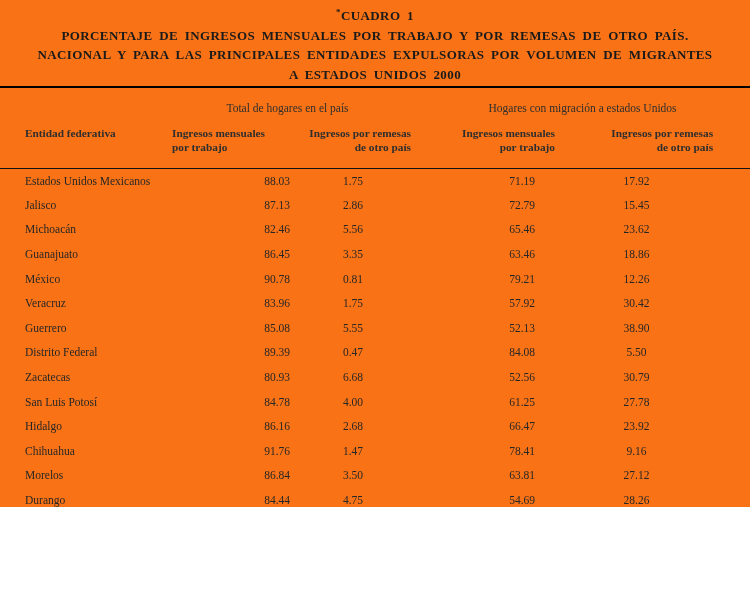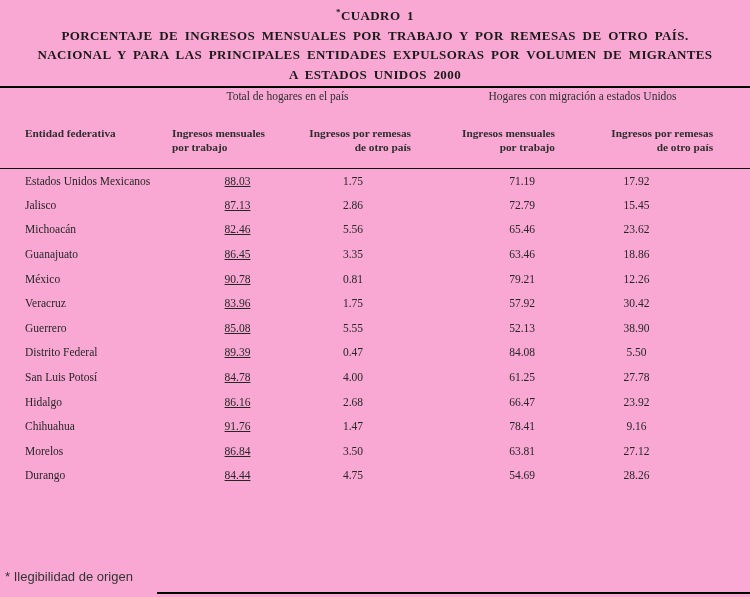--- a/index.html
+++ b/index.html
@@ -1,21 +1,21 @@
 <!DOCTYPE html>
 <html><head>
 <meta charset="utf-8">
 <style>
   * { margin: 0; padding: 0; box-sizing: border-box; }
   html, body { background: #ffffff; }
   .page {
     position: relative;
     width: 750px;
-    height: 597px;
-    background: #f9a8d4;
+    height: 507px;
+    background: #f97316;
     font-family: "Liberation Serif", serif;
     color: #1c1c1c;
     overflow: hidden;
   }
   .title-block {
     position: absolute;
     top: 3px;
     left: 0;
     width: 100%;
     text-align: center;
@@ -35,41 +35,41 @@
     border-collapse: collapse;
     table-layout: fixed;
     border-top: 2px solid #000;
     font-size: 11.5px;
     color: #262626;
   }
   thead { border-bottom: 1.5px solid #111; }
   tr.group-row { height: 38px; }
   tr.group-row td {
     vertical-align: top;
-    padding-top: 2px;
+    padding-top: 14px;
     text-align: center;
     font-size: 11.5px;
     color: #2e2e2e;
   }
   tr.colhead-row { height: 43px; font-weight: bold; }
   tr.colhead-row td {
     vertical-align: top;
     padding-top: 2px;
     line-height: 13.5px;
     font-size: 11.3px;
     color: #2e2e2e;
   }
   tbody tr { height: 24.6px; }
   tbody td { vertical-align: middle; white-space: nowrap; }
   .h-ent, .c-ent { text-align: left; padding-left: 25px; }
   .h2 { text-align: left;  padding-left: 12px; }
   .h3 { text-align: right; padding-right: 4px; }
   .h4 { text-align: right; padding-right: 20px; }
   .h5 { text-align: right; padding-right: 37px; }
-  .c2 { text-align: center;  padding-left: 25px; text-decoration: underline; }
+  .c2 { text-align: right;  padding-left: 25px; }
   .c3 { text-align: right; padding-right: 52px; }
   .c4 { text-align: right; padding-right: 40px; }
   .c5 { text-align: center; padding-right: 52px; }
   .footnote {
     position: absolute;
     left: 5px;
     top: 569px;
     font-family: "Liberation Sans", sans-serif;
     font-size: 13px;
     color: #333333;
@@ -180,20 +180,27 @@
           <td class="c5">38.90</td>
         </tr>
         <tr>
           <td class="c-ent">Distrito Federal</td>
           <td class="c2">89.39</td>
           <td class="c3">0.47</td>
           <td class="c4">84.08</td>
           <td class="c5">5.50</td>
         </tr>
         <tr>
+          <td class="c-ent">Zacatecas</td>
+          <td class="c2">80.93</td>
+          <td class="c3">6.68</td>
+          <td class="c4">52.56</td>
+          <td class="c5">30.79</td>
+        </tr>
+        <tr>
           <td class="c-ent">San Luis Potosí</td>
           <td class="c2">84.78</td>
           <td class="c3">4.00</td>
           <td class="c4">61.25</td>
           <td class="c5">27.78</td>
         </tr>
         <tr>
           <td class="c-ent">Hidalgo</td>
           <td class="c2">86.16</td>
           <td class="c3">2.68</td>

